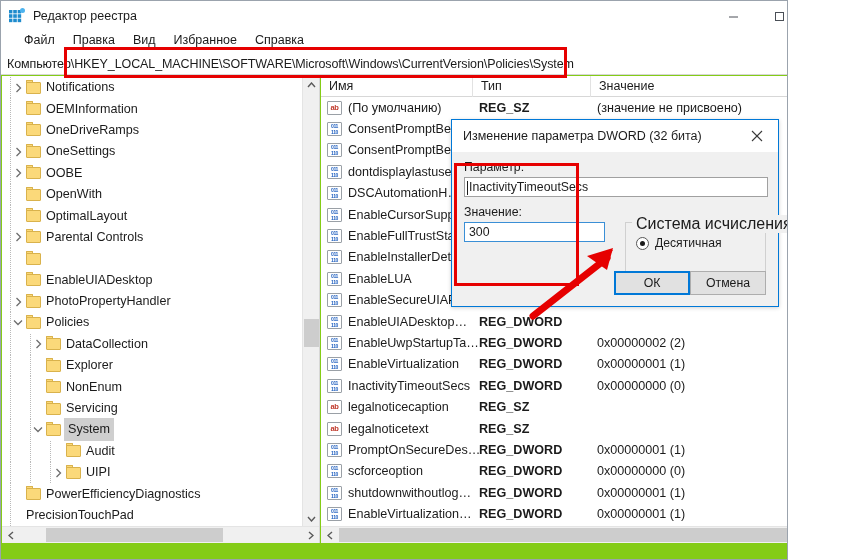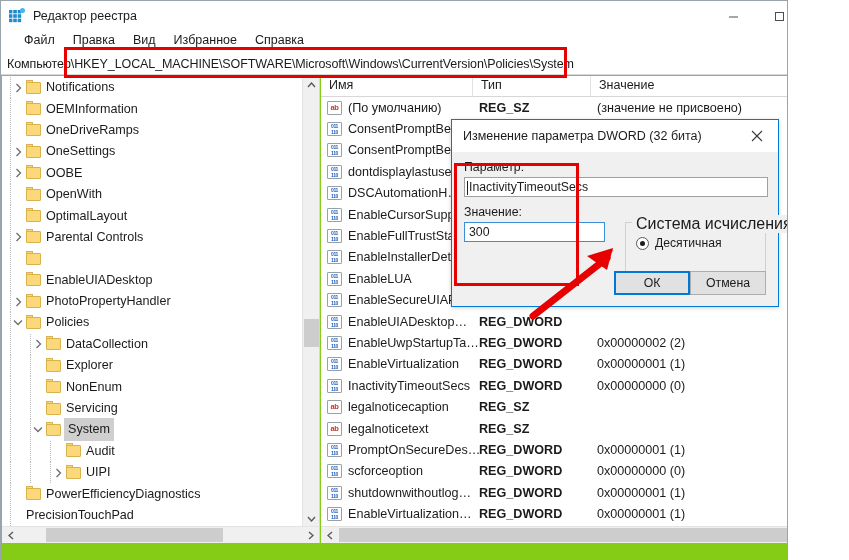--- a/index.html
+++ b/index.html
@@ -106,21 +106,21 @@
     background-image:linear-gradient(to bottom,#b9b9b9 1px,transparent 1px);
     background-size:1px 2px;
   }
 
   .list-pane{
     position:absolute;left:320px;top:75px;width:528px;height:467px;
     background:#ffffff;box-sizing:border-box;overflow:hidden;
   }
   .lheader{
     height:21px;background:#ffffff;border-bottom:1px solid #d7d7d7;
-    display:flex;align-items:flex-end;position:relative;box-sizing:border-box;
+    display:flex;align-items:center;position:relative;box-sizing:border-box;
   }
   .lheader .hcell{
     font-size:12.5px;color:#1b1b1b;padding-left:8px;box-sizing:border-box;
     border-right:1px solid #e2e2e2;height:21px;line-height:20px;
   }
   .h-name{width:152px;}
   .h-type{width:118px;}
   .h-val{width:258px;border-right:none;}
   .lrow{
     height:21.4px;display:flex;align-items:center;white-space:nowrap;

